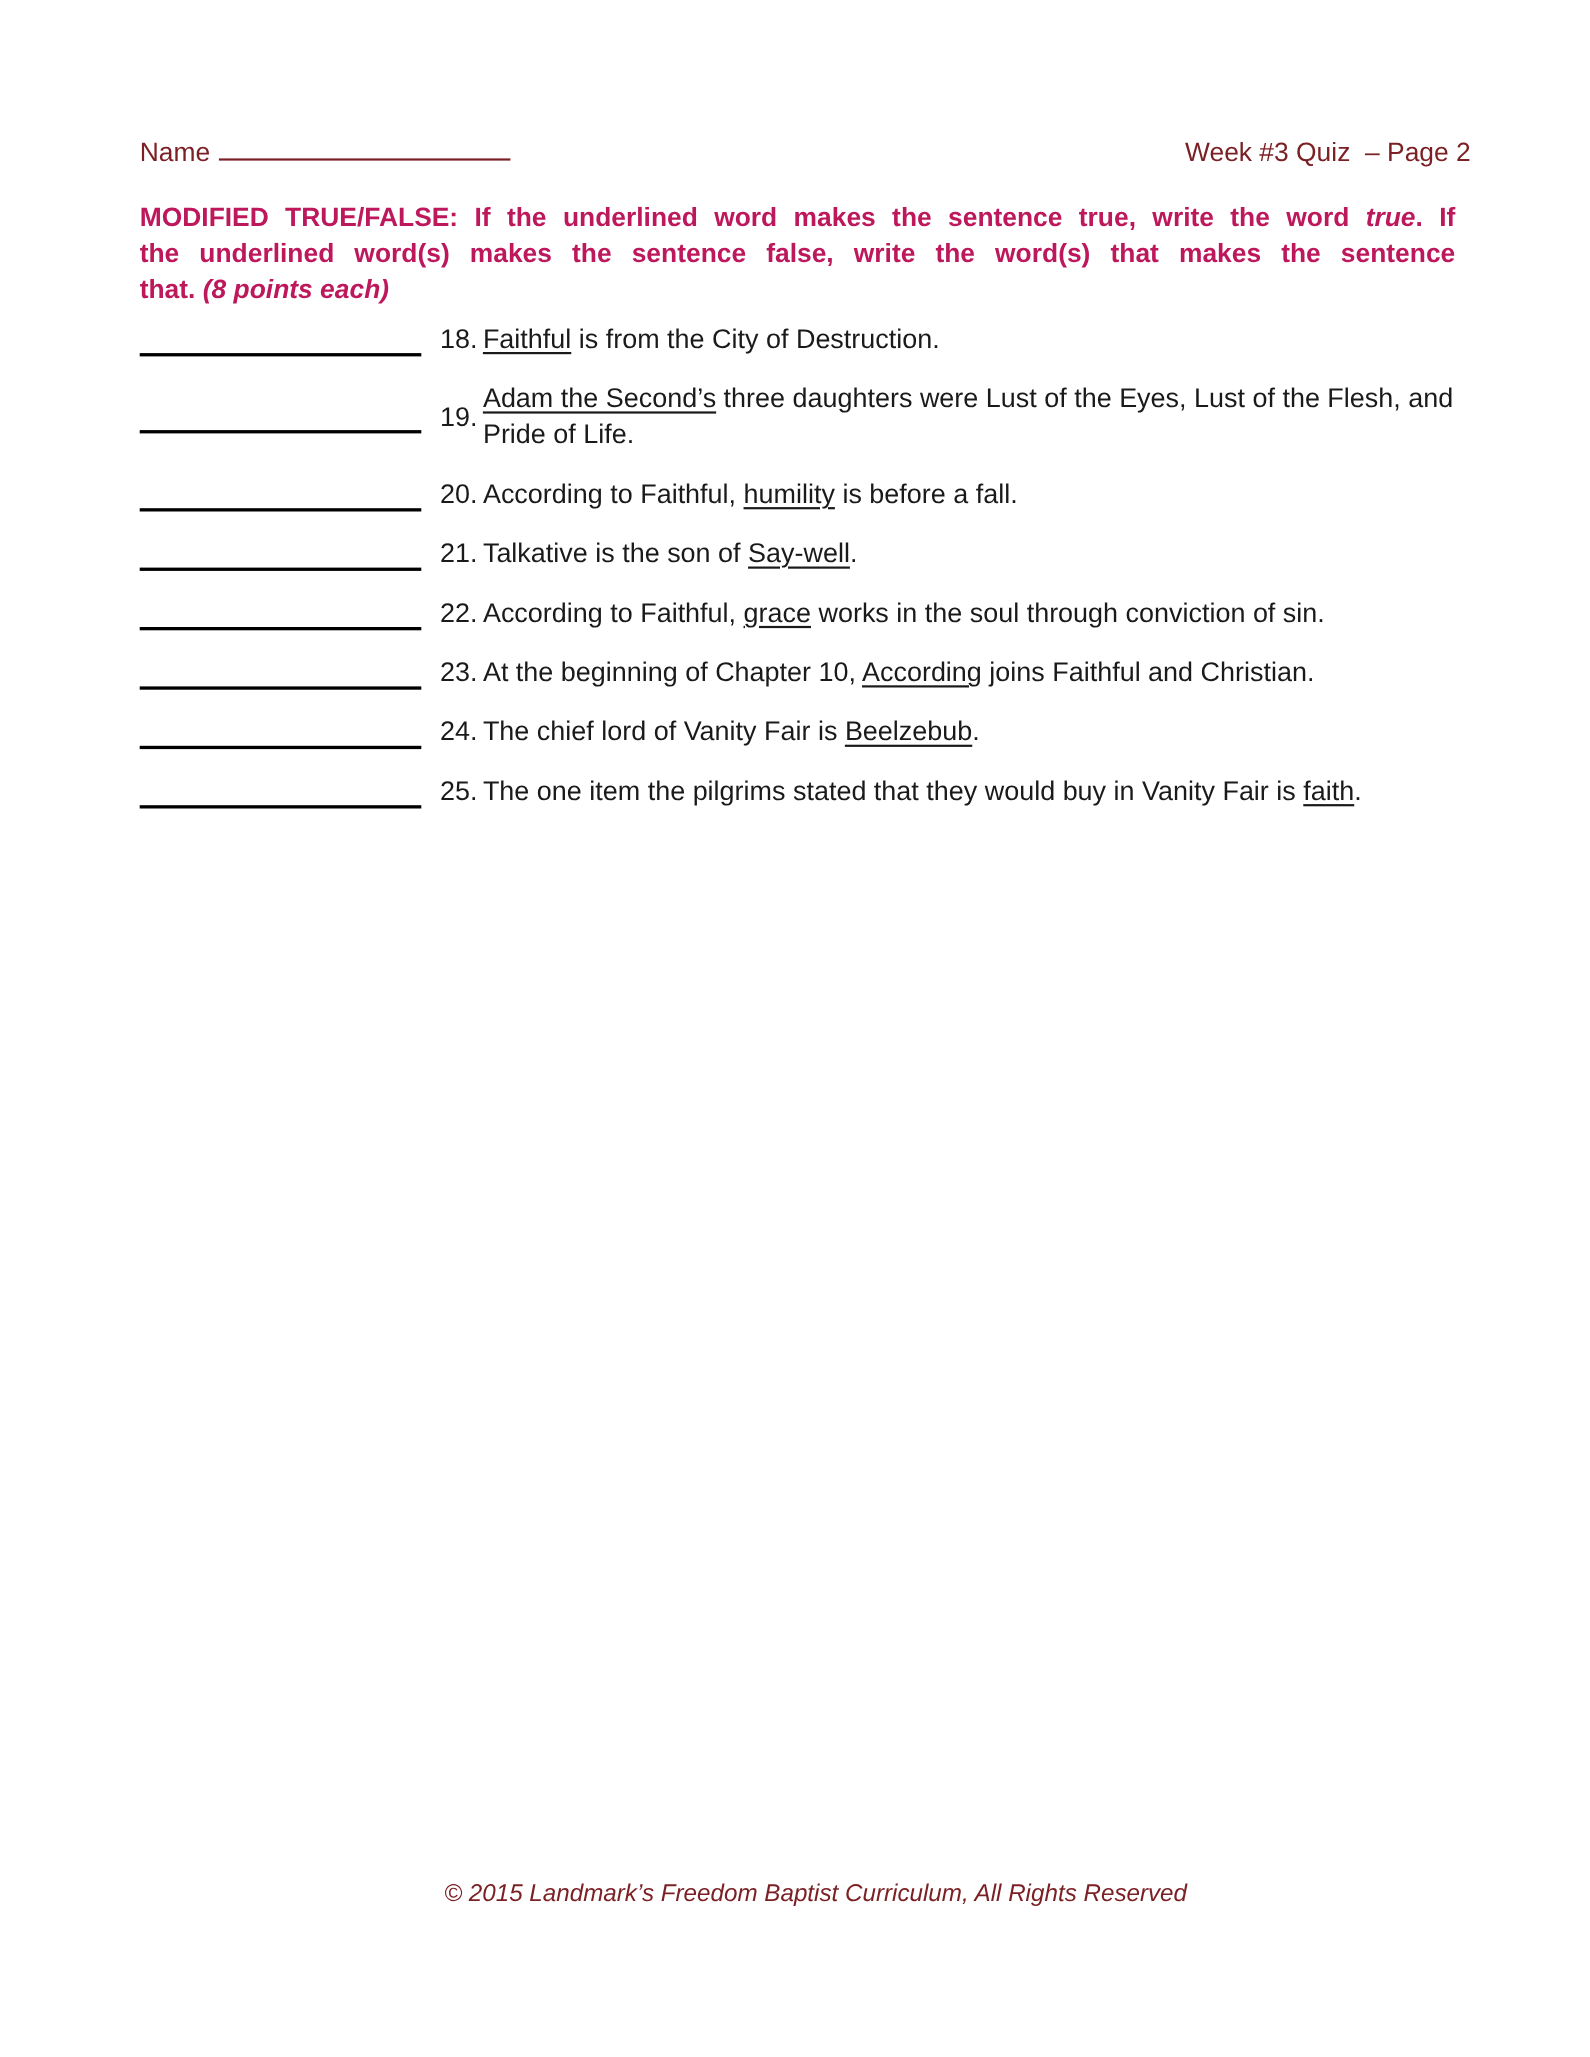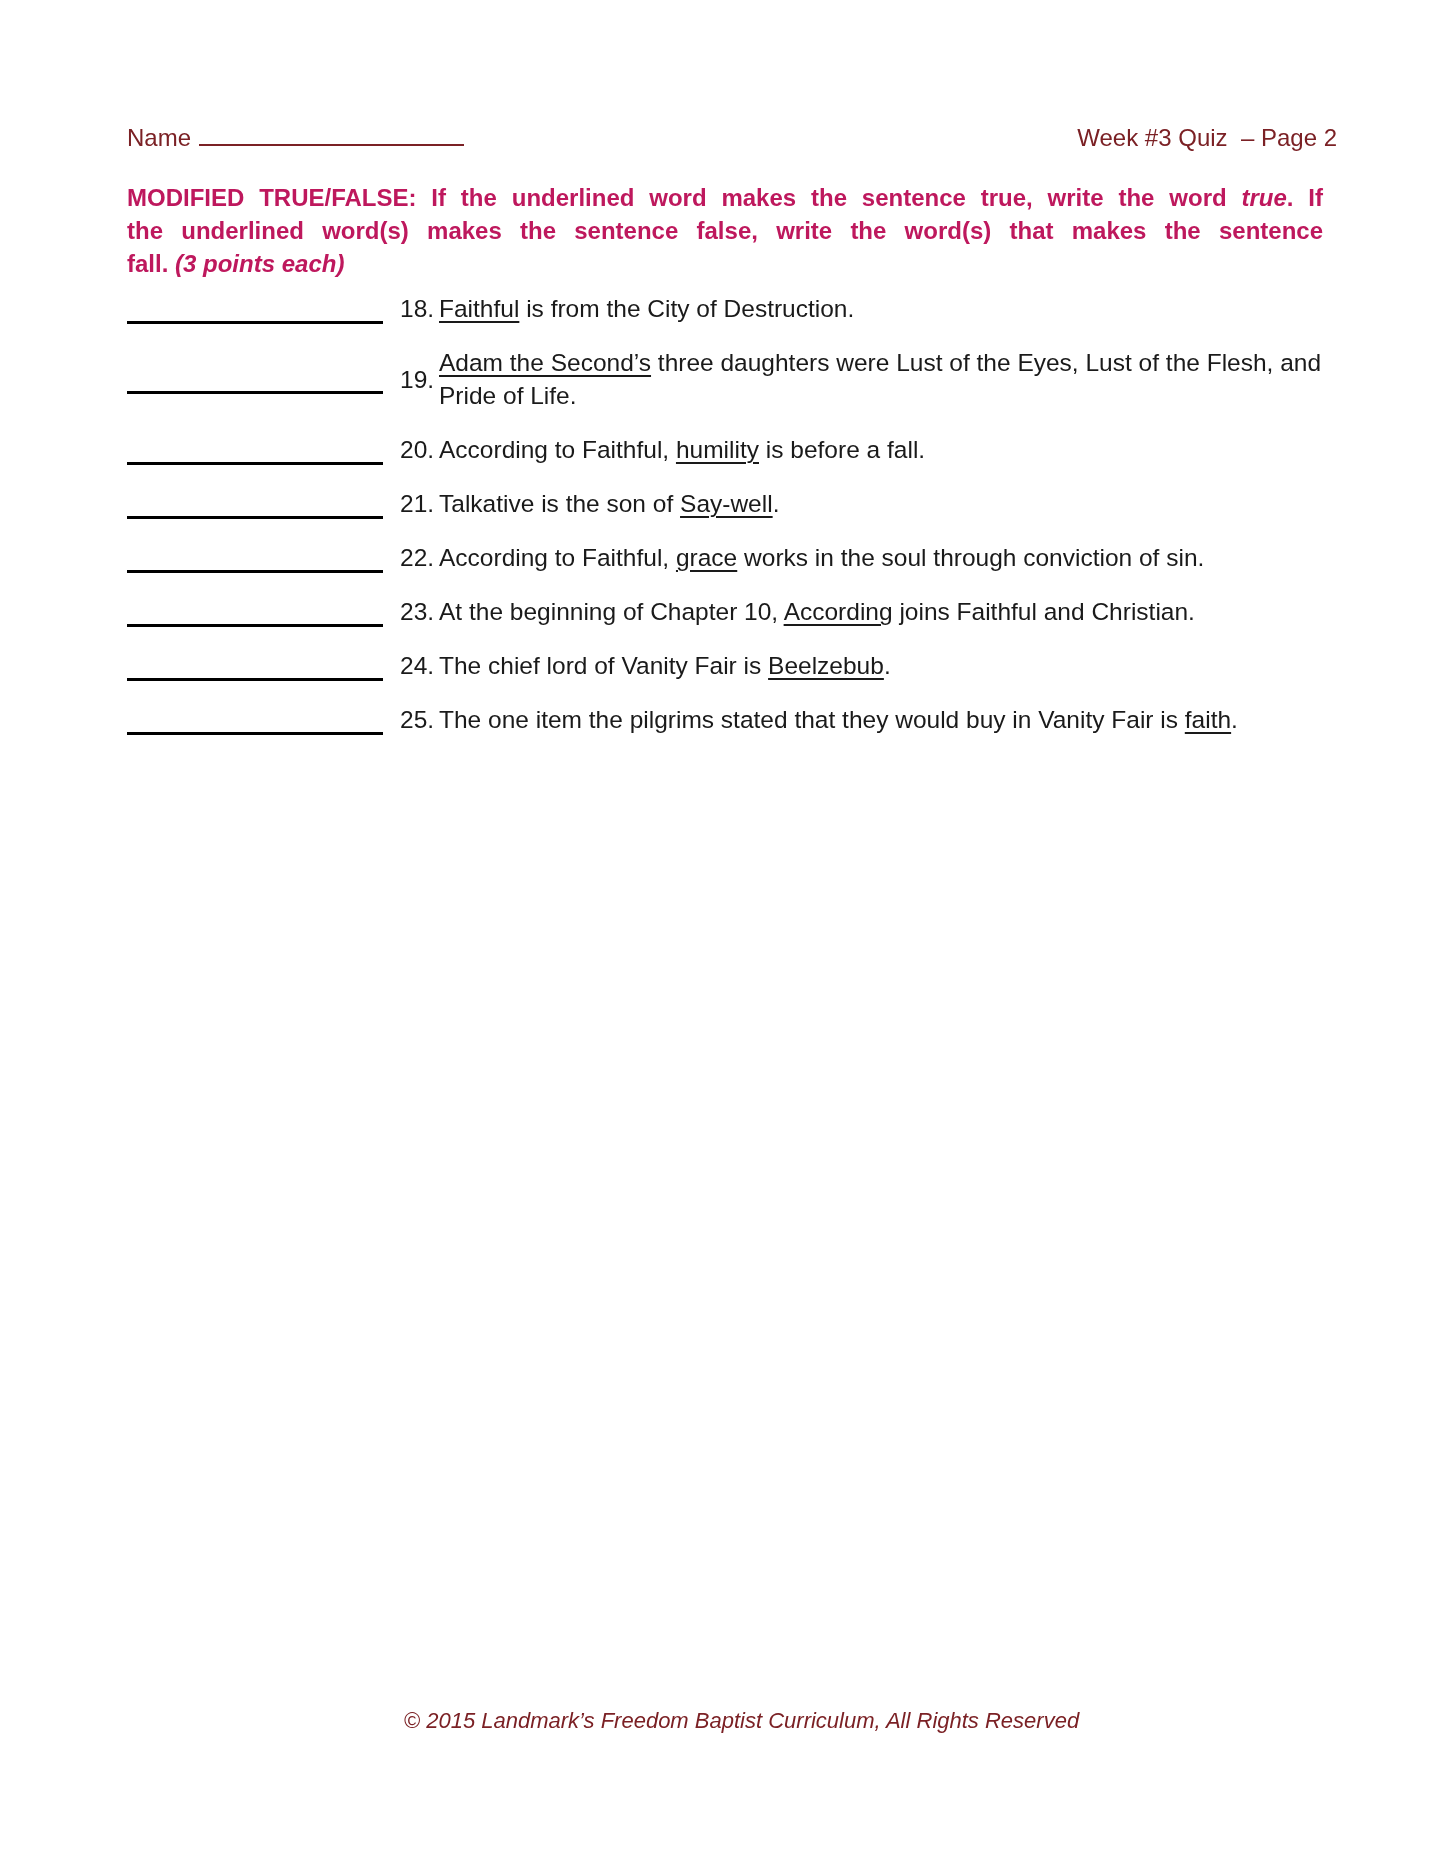--- a/index.html
+++ b/index.html
@@ -112,21 +112,21 @@
   <div class="header">
     <div>
       <span>Name</span><span class="name-line"></span>
     </div>
     <div class="quiz-label">Week #3 Quiz  – Page 2</div>
   </div>
 
   <div class="instructions">
     <div class="jline"><span>MODIFIED TRUE/FALSE: If the underlined word makes the sentence true, write the word </span><span class="ital">true</span><span>. If</span></div>
     <div class="jline">the underlined word(s) makes the sentence false, write the word(s) that makes the sentence</div>
-    <div class="lline"><span>fall. </span><span class="ital">(3 points each)</span></div>
+    <div class="lline"><span>that. </span><span class="ital">(8 points each)</span></div>
   </div>
 
   <div class="questions" id="questions">
     <div class="q-row">
       <span class="q-blank"></span>
       <span class="q-num">18.</span>
       <span class="q-text"><span class="u">Faithful</span><span> is from the City of Destruction.</span></span>
     </div>
 
     <div class="q-row">

